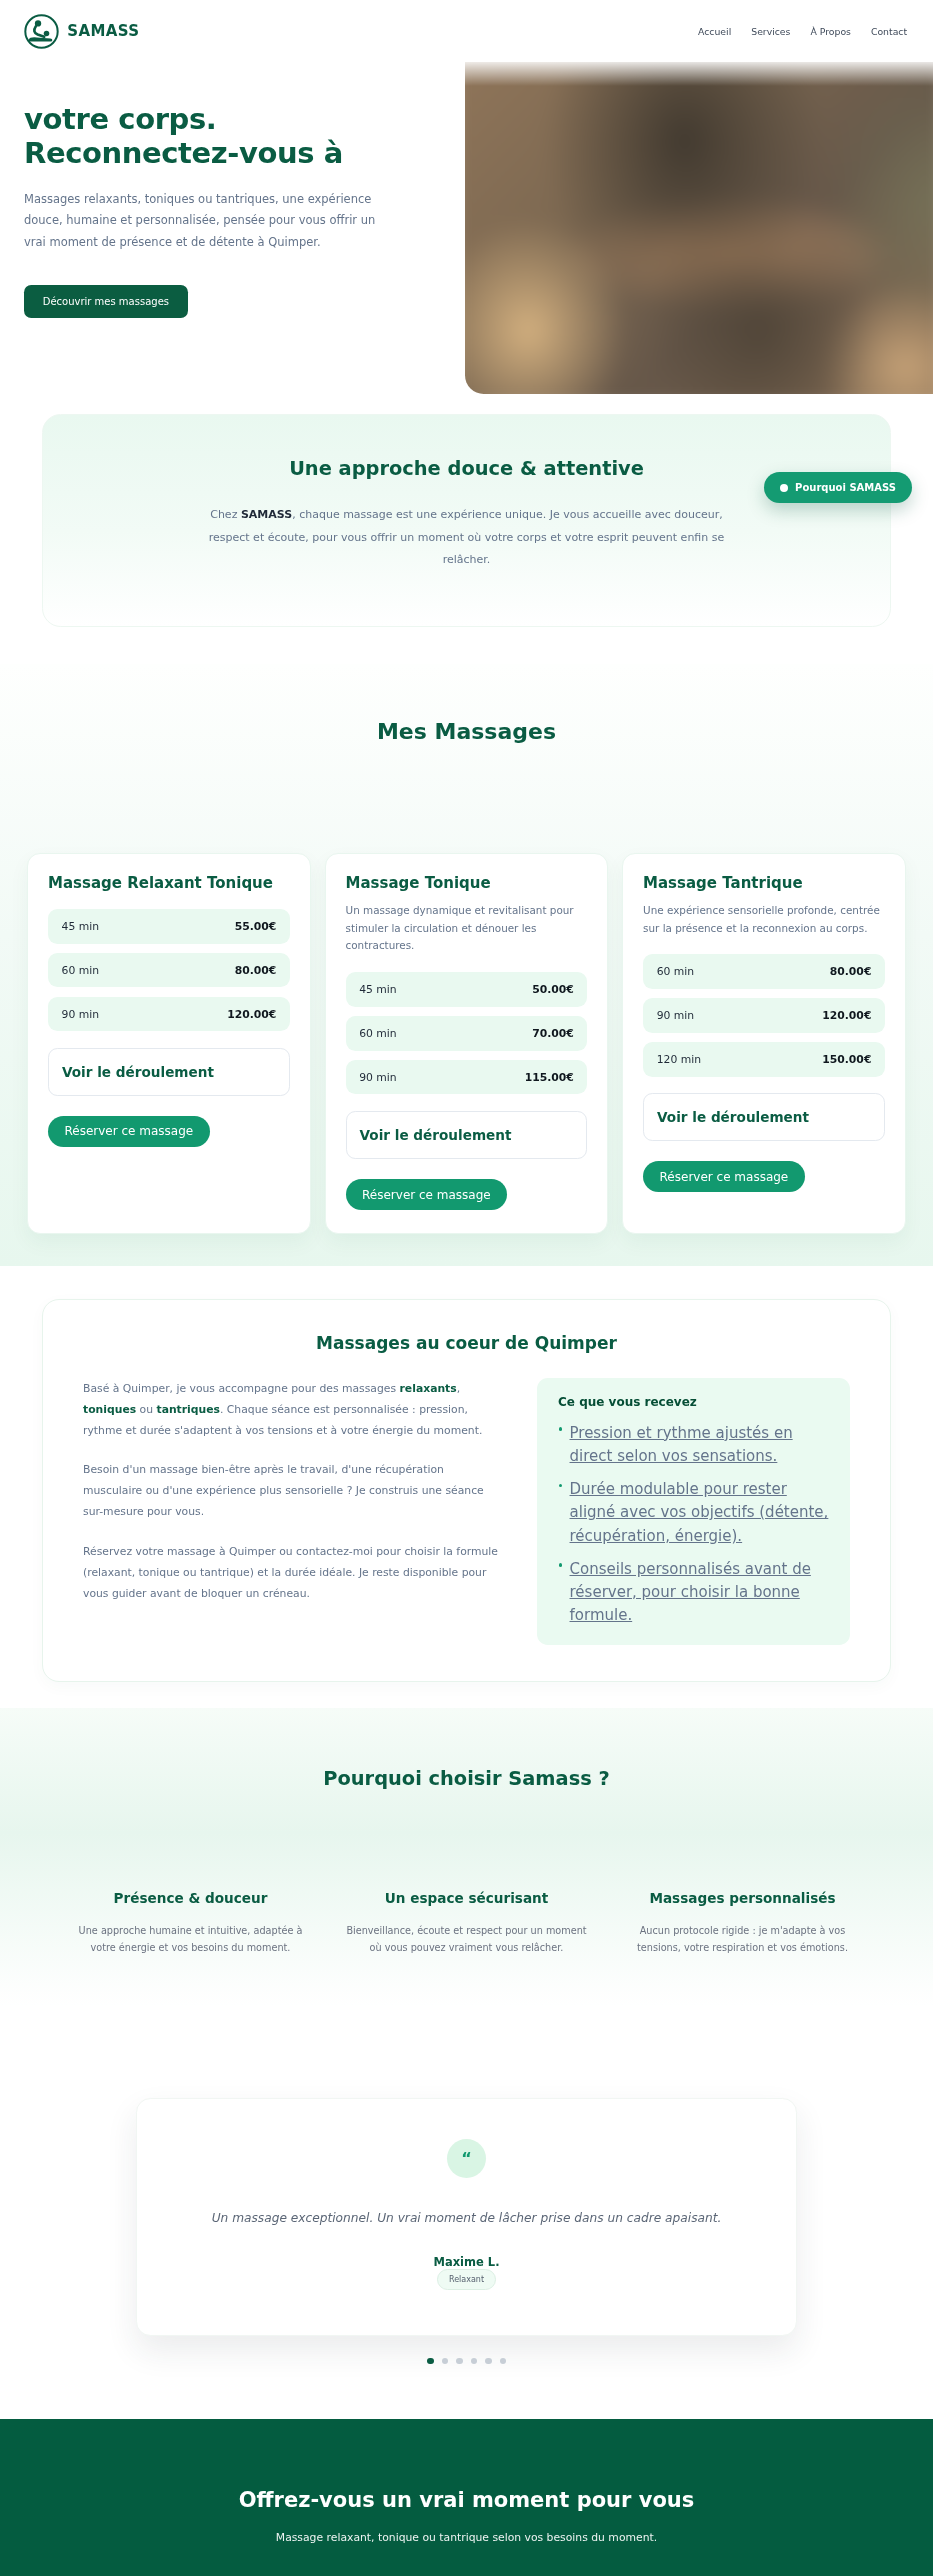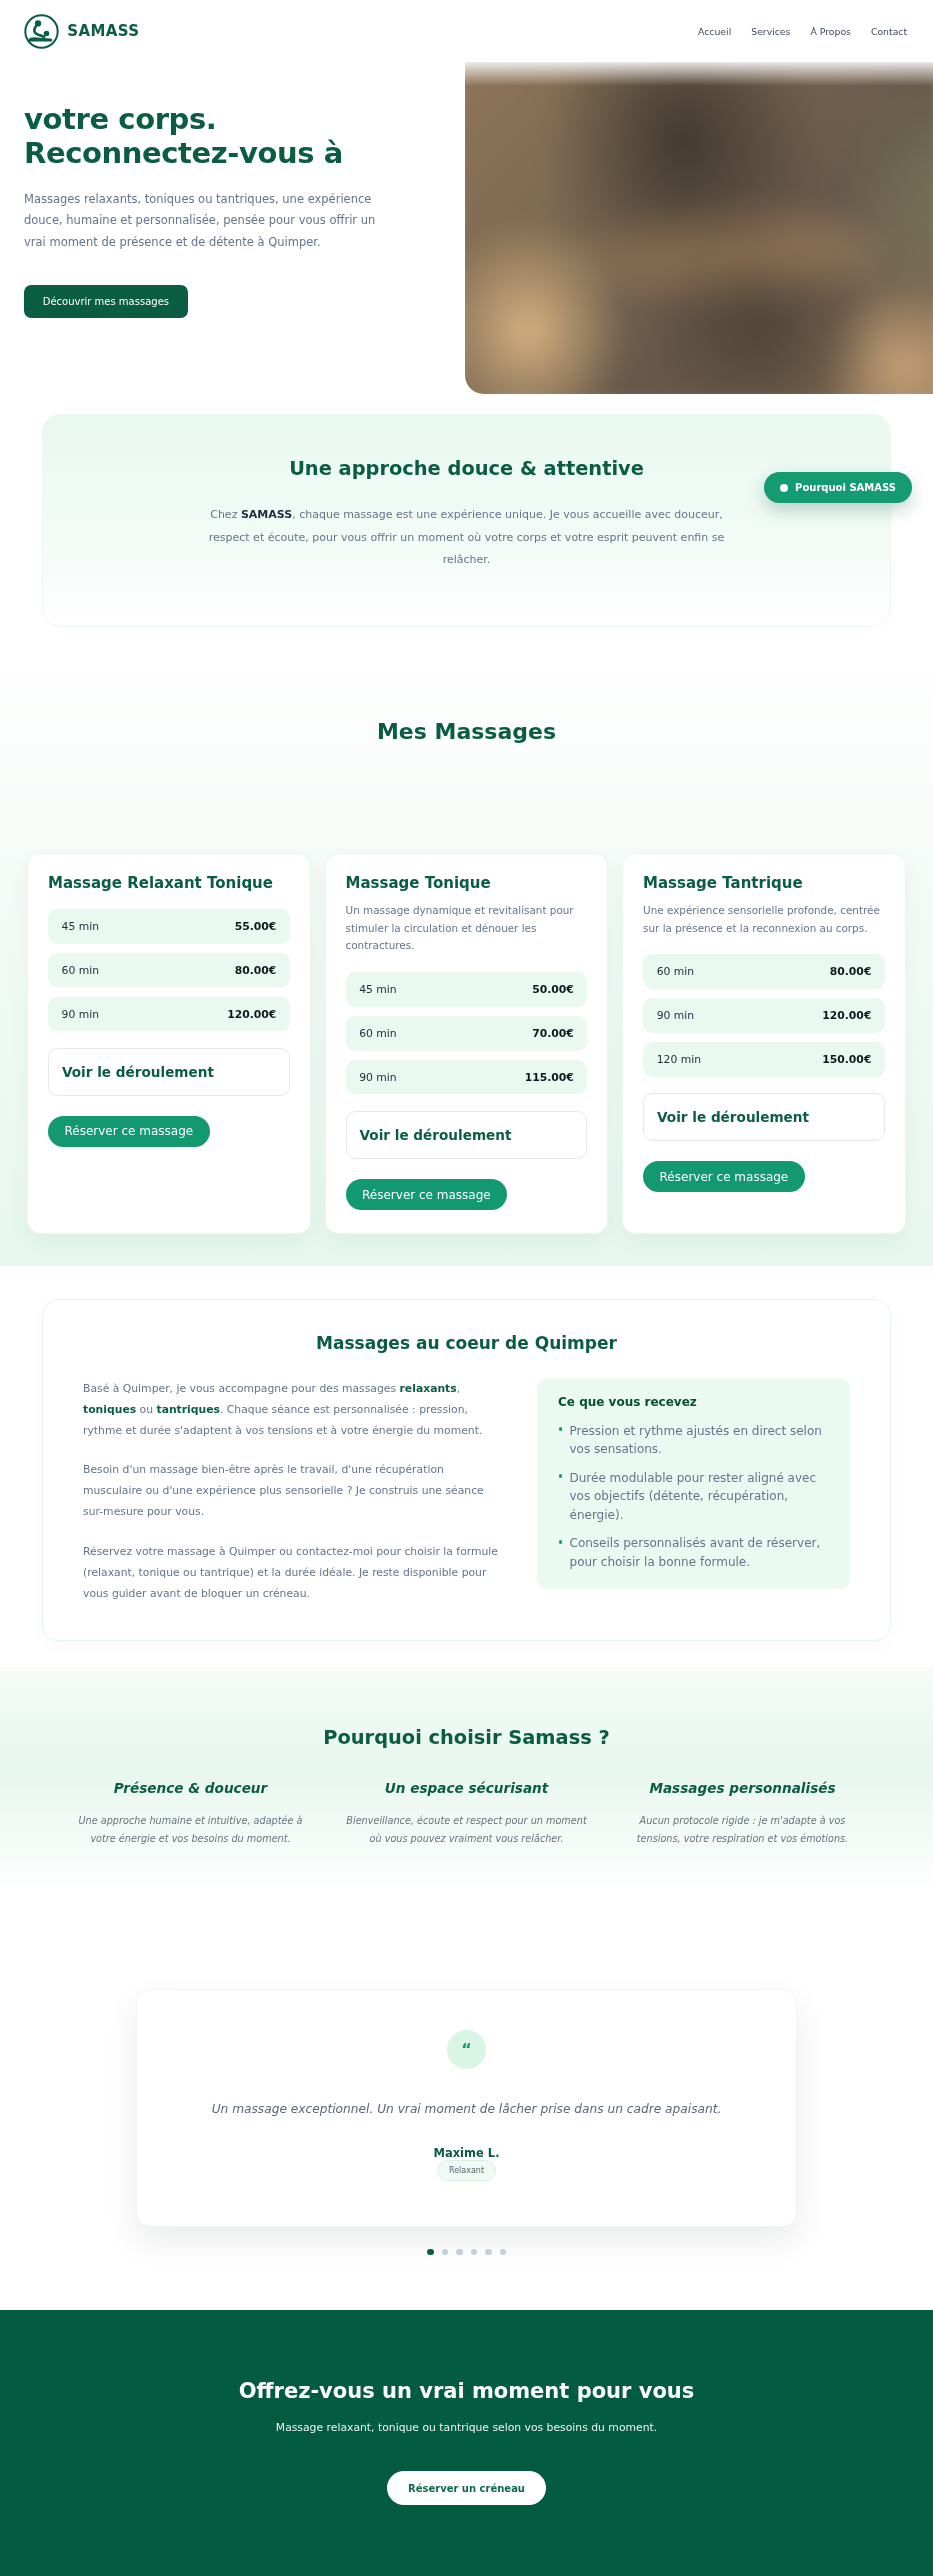--- a/index.html
+++ b/index.html
@@ -73,28 +73,28 @@
     box-shadow:0 4.3px 14.4px rgba(13,92,67,.03); }
   .quimper h2 { text-align:center; font-size:17px; font-weight:bold; color:#0a5c43; }
   .quimper-cols { display:flex; gap:34px; margin-top:24.4px; }
   .quimper-left { flex:1.55; }
   .quimper-left p { font-size:10.8px; line-height:1.95; color:#64748b; margin-bottom:18.7px; }
   .quimper-left p:last-child { margin-bottom:0; }
   .quimper-left b { color:#0a5c43; }
   .receive-box { flex:1; background:#eafaf1; border-radius:10.8px; padding:17px 21px; align-self:flex-start; }
   .receive-box h4 { font-size:12px; font-weight:bold; color:#064e36; }
   .receive-box ul { list-style:none; margin-top:13px; }
-  .receive-box li { position:relative; padding-left:11.5px; font-size:12px; line-height:1.55; color:#64748b; margin-bottom:10px; }
+  .receive-box li { position:relative; padding-left:11.5px; font-size:15px; line-height:1.55; color:#64748b; margin-bottom:10px;text-decoration:underline; }
   .receive-box li:last-child { margin-bottom:0; }
   .receive-box li::before { content:""; position:absolute; left:0.7px; top:5.7px; width:3.6px; height:3.6px; border-radius:50%; background:#12996f; }
 
   
   .why { background:linear-gradient(180deg, #f6fcf8 0%, #e7f6ee 42%, #ffffff 100%); padding:59px 0 50px; margin-top:26px; }
   .why h2 { text-align:center; font-size:19.4px; font-weight:bold; color:#0a5c43; }
-  .why-cols { display:flex; gap:33px; padding:0 69px; margin-top:31px;font-style:italic; }
+  .why-cols { display:flex; gap:33px; padding:0 69px; margin-top:100px; }
   .why-col { flex:1; text-align:center; }
   .why-col h3 { font-size:13.6px; font-weight:bold; color:#0a5c43; }
   .why-col p { margin-top:16px; font-size:9.7px; line-height:1.8; color:#6b7280; }
 
   
   .testimonials { padding:45px 0 21.5px; background:#fff; }
   .testimonials h2 { text-align:center; font-size:19.4px; font-weight:bold; color:#0a5c43; }
   .testi-card { width:661px; margin:47px auto 0; background:#fff; border:0.7px solid #f1f6f3; border-radius:14.4px;
     box-shadow:0 14.4px 32px rgba(30,41,59,.09); padding:40px 43px 45px; text-align:center; }
   .quote-circle { width:39px; height:39px; border-radius:50%; background:#d9f5e4; margin:0 auto;

